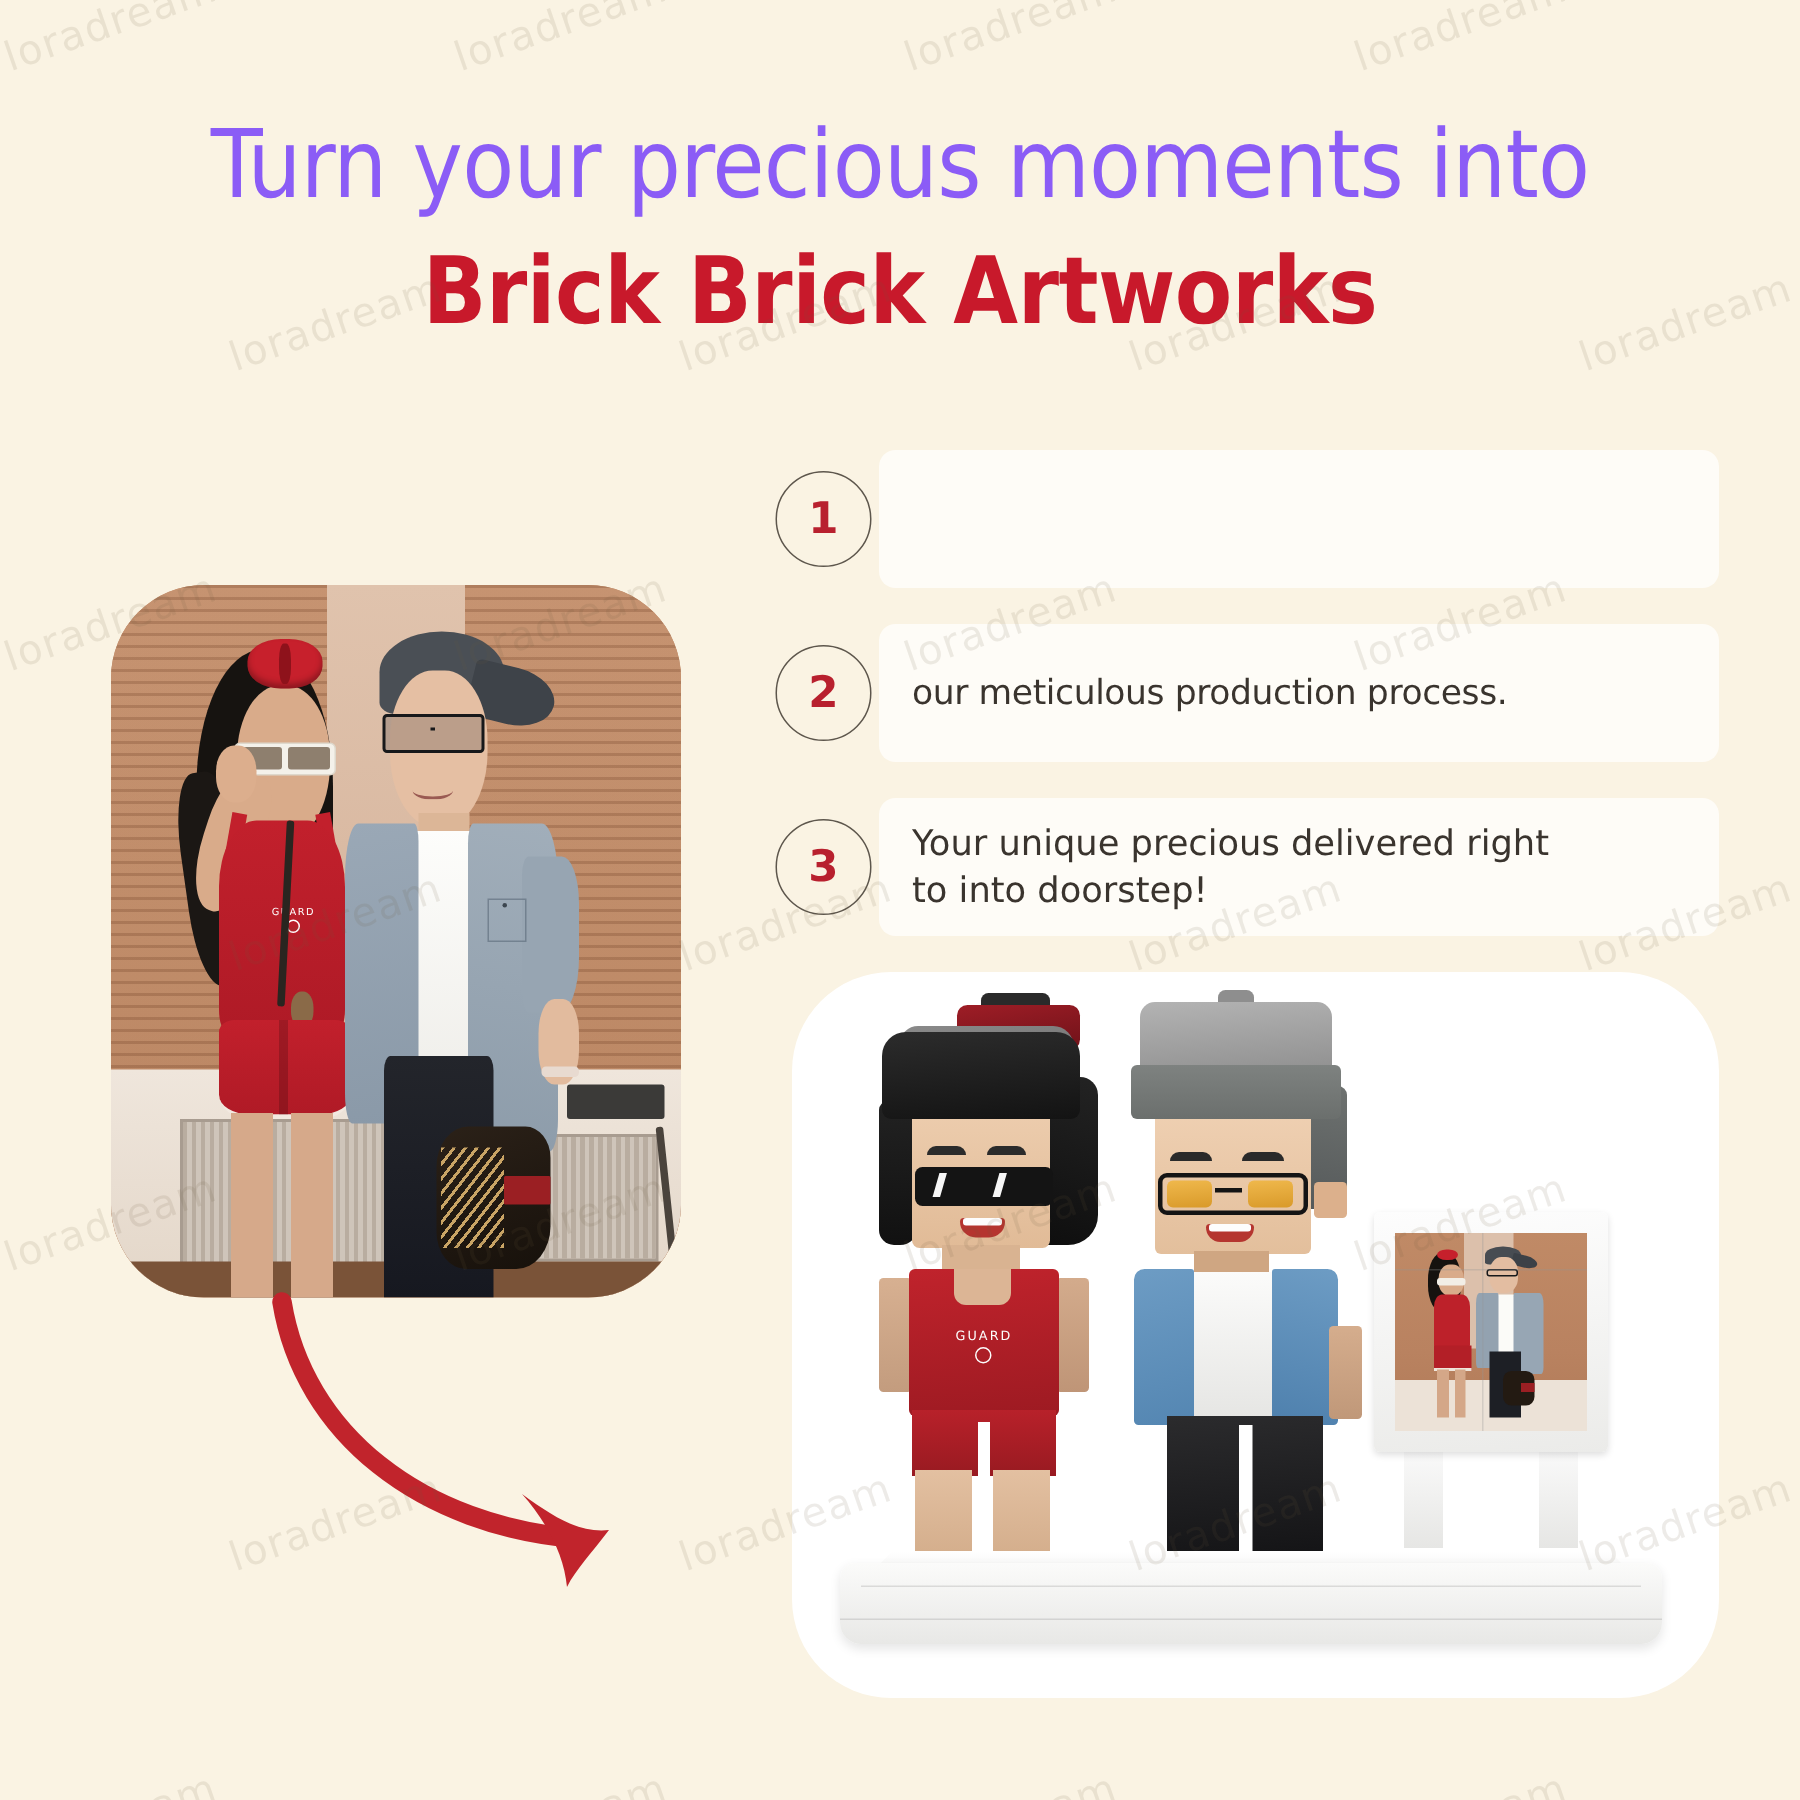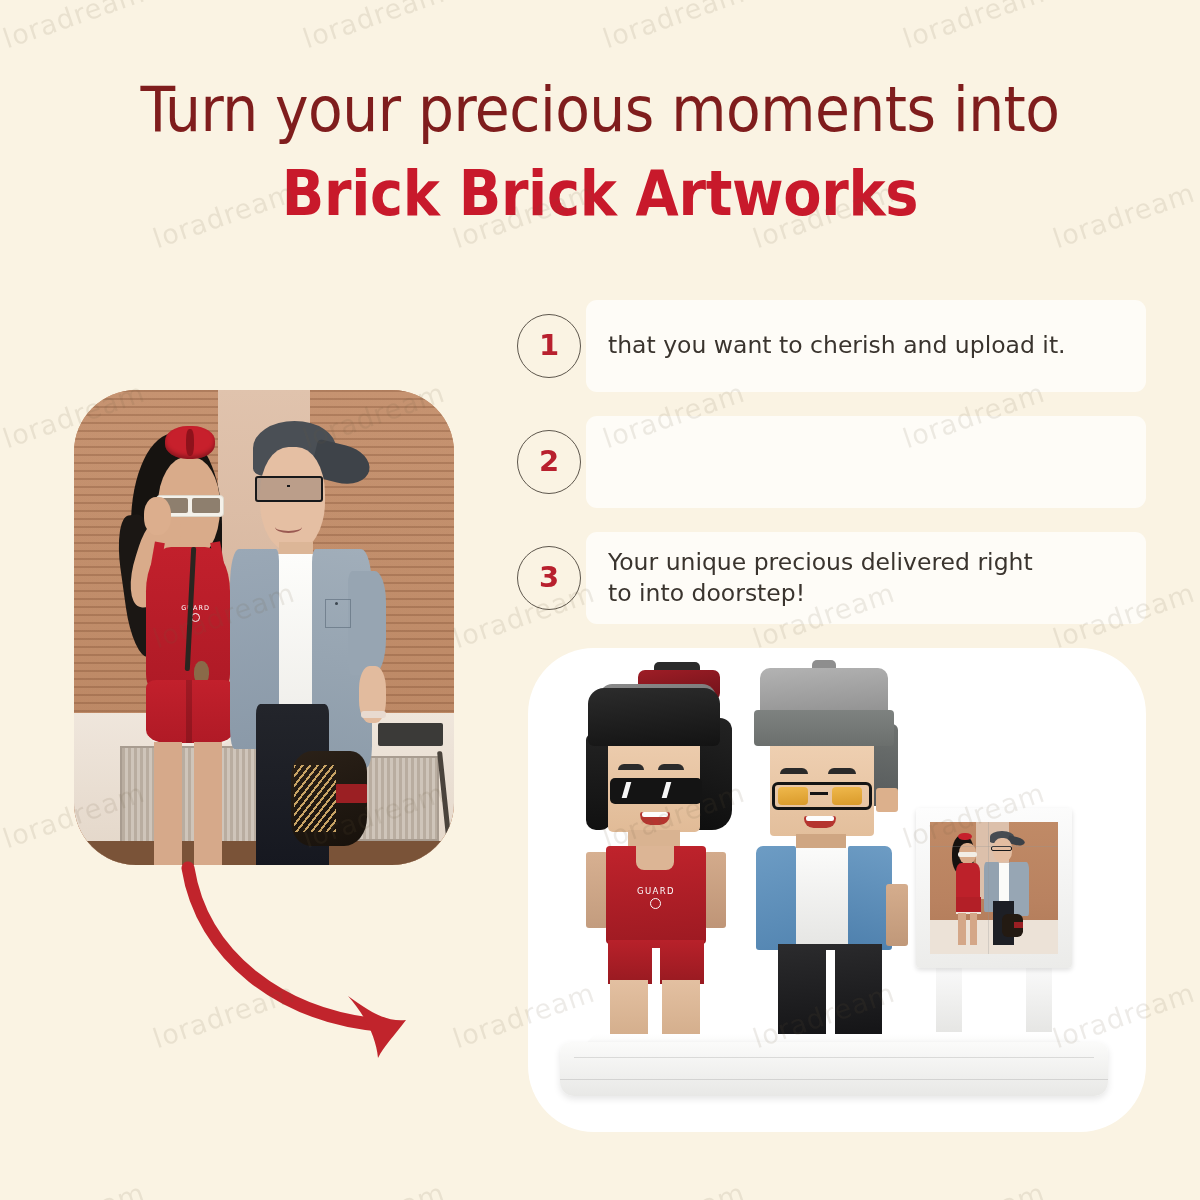--- a/index.html
+++ b/index.html
@@ -26,21 +26,21 @@
   }
 
   
   #headline {
     position:absolute; top:78px; left:0; width:1200px;
     text-align:center; z-index:20;
   }
   #headline .line1 {
     display:block;
     font-family:"DejaVu Sans Condensed","Liberation Sans Narrow","Liberation Sans", sans-serif;
-    font-size:63px; line-height:1.0; color:#7f1d1d;
+    font-size:63px; line-height:1.0; color:#8b5cf6;
     font-weight:400; letter-spacing:-0.5px;
     font-stretch:condensed;
   }
   #headline .line2 {
     display:block; margin-top:22px;
     font-family:"DejaVu Sans Condensed","Liberation Sans Narrow","Liberation Sans", sans-serif;
     font-size:62px; line-height:1.0; color:#c8192b;
     font-weight:700; letter-spacing:-0.3px;
     font-stretch:condensed;
   }
@@ -605,31 +605,31 @@
 </div>
 
 <div id="steps">
 
   <div class="step">
     <div class="step-num">
       <span>1</span>
     </div>
     <div class="step-card">
       <div class="step-text">
-        <div>that you want to cherish and upload it.</div>
       </div>
     </div>
   </div>
 
   <div class="step">
     <div class="step-num">
       <span>2</span>
     </div>
     <div class="step-card">
       <div class="step-text wide">
+        <div>our meticulous production process.</div>
       </div>
     </div>
   </div>
 
   <div class="step">
     <div class="step-num">
       <span>3</span>
     </div>
     <div class="step-card">
       <div class="step-text">

